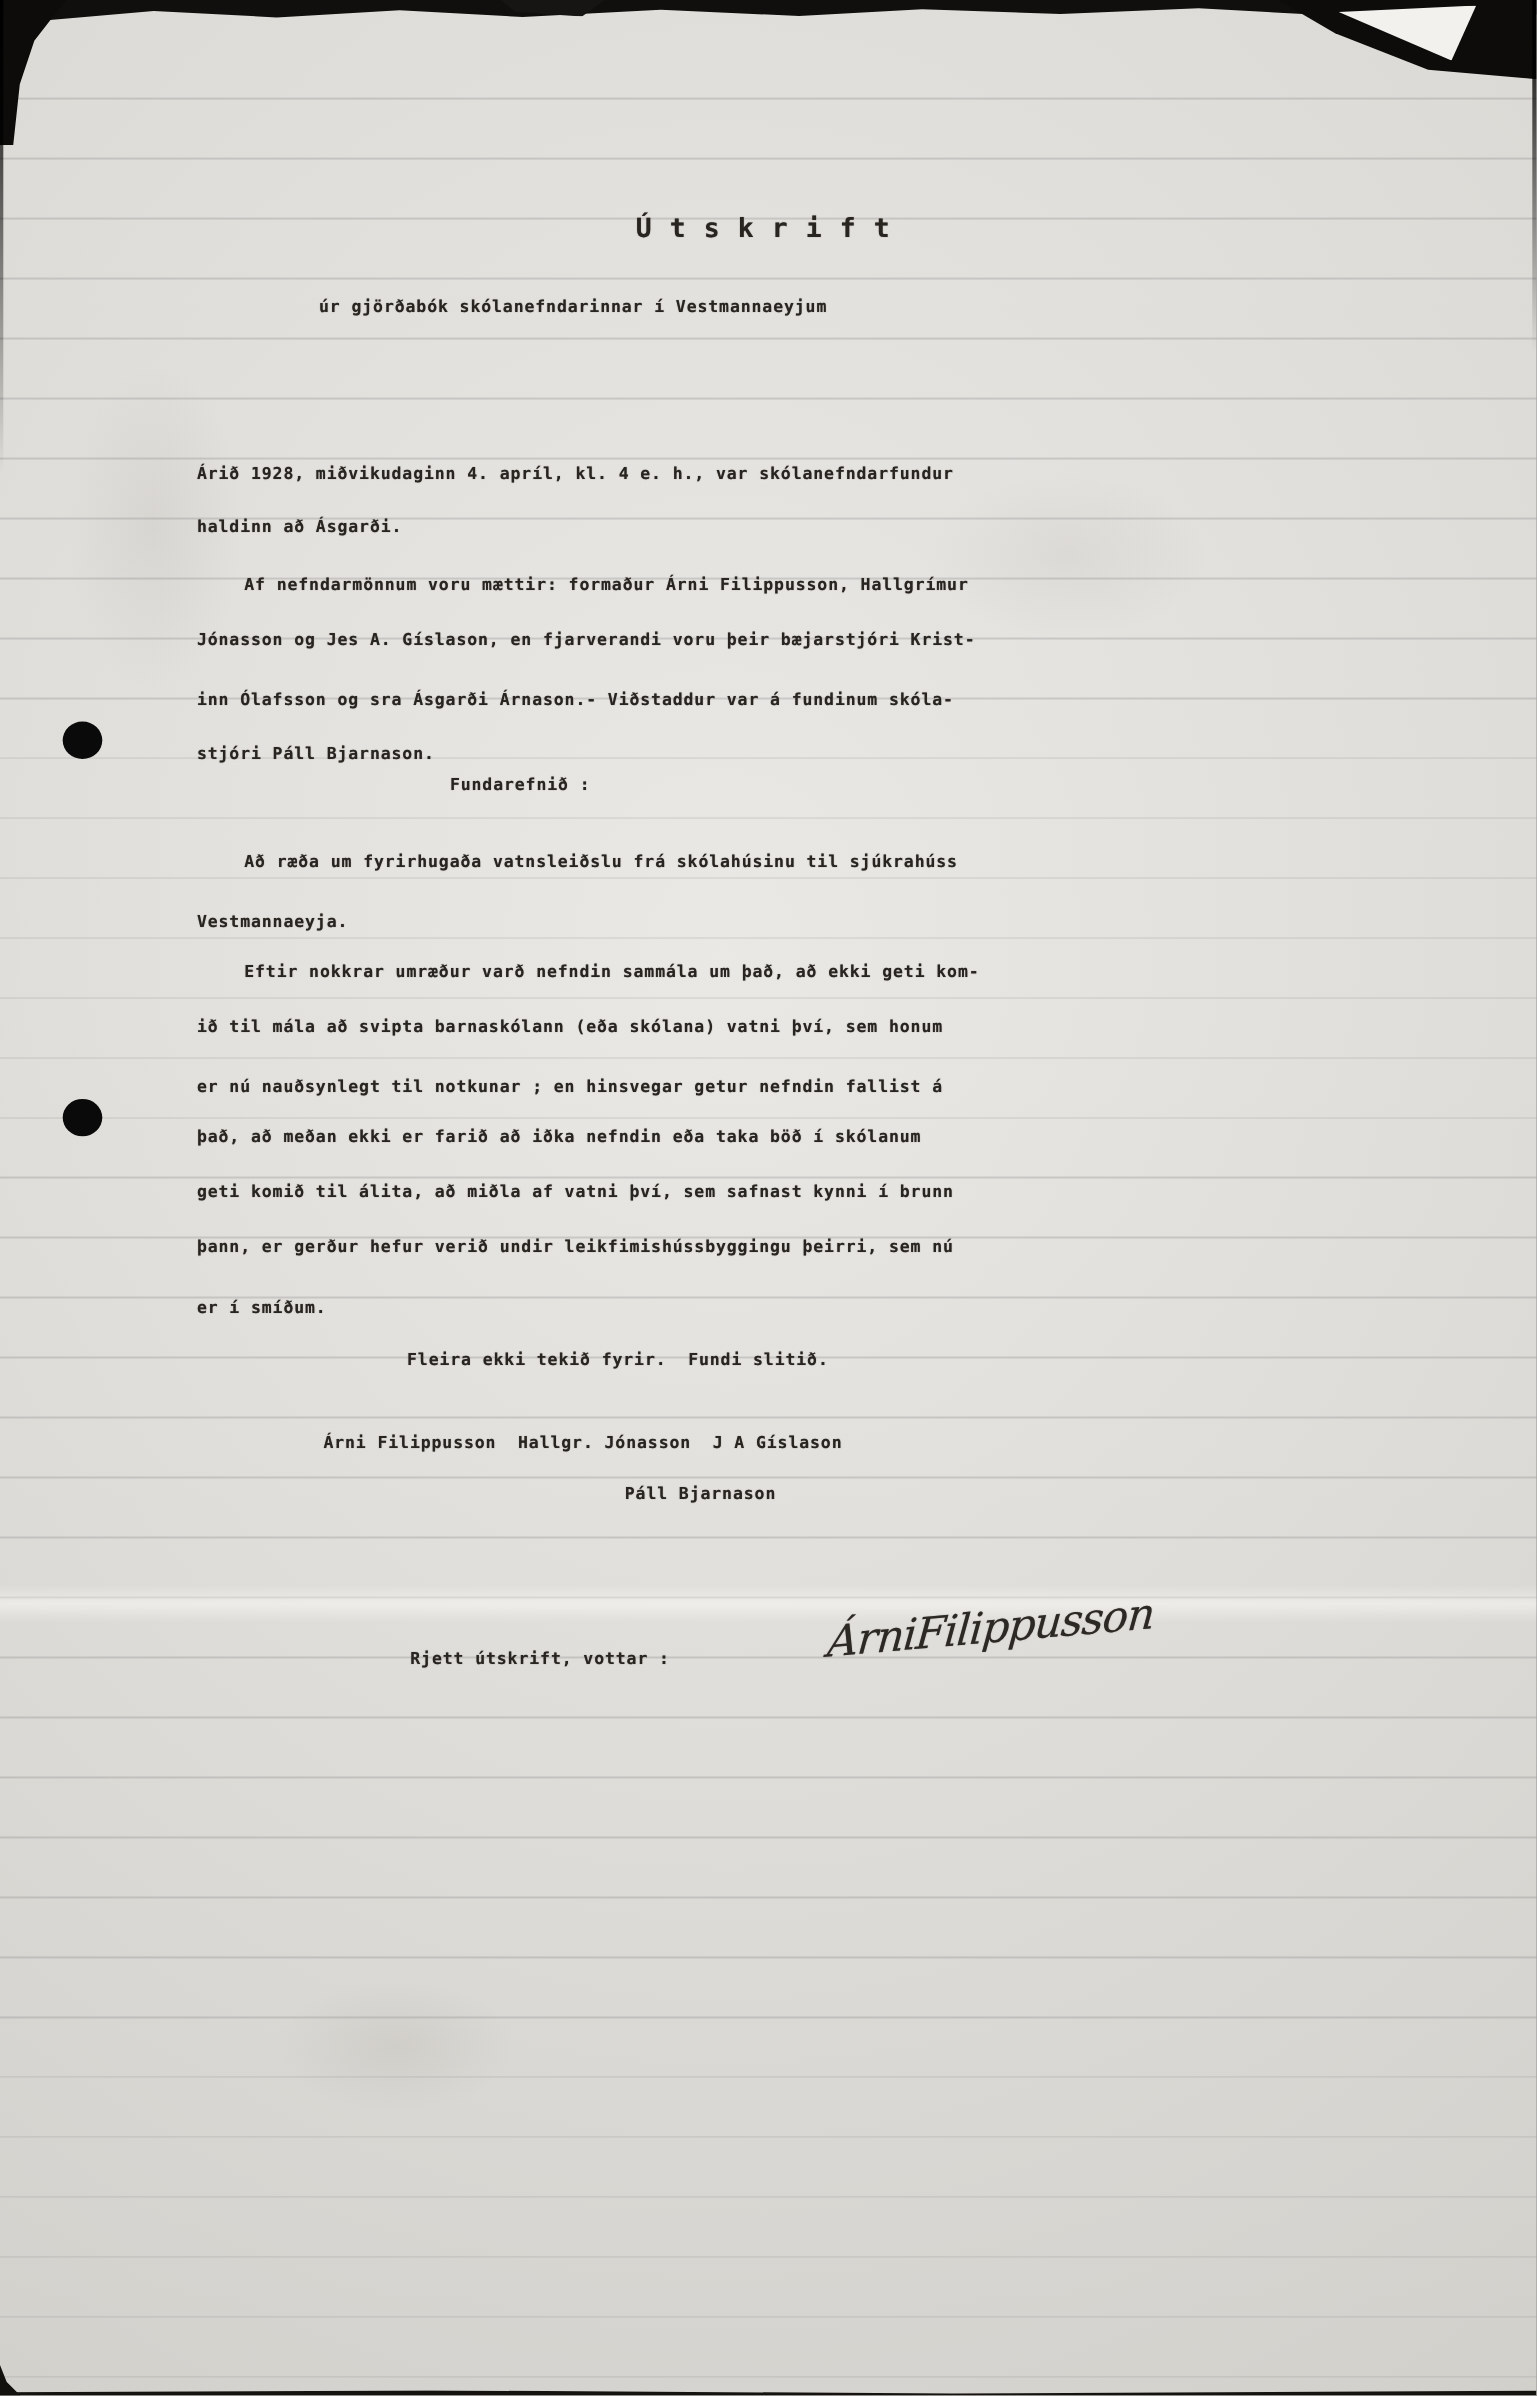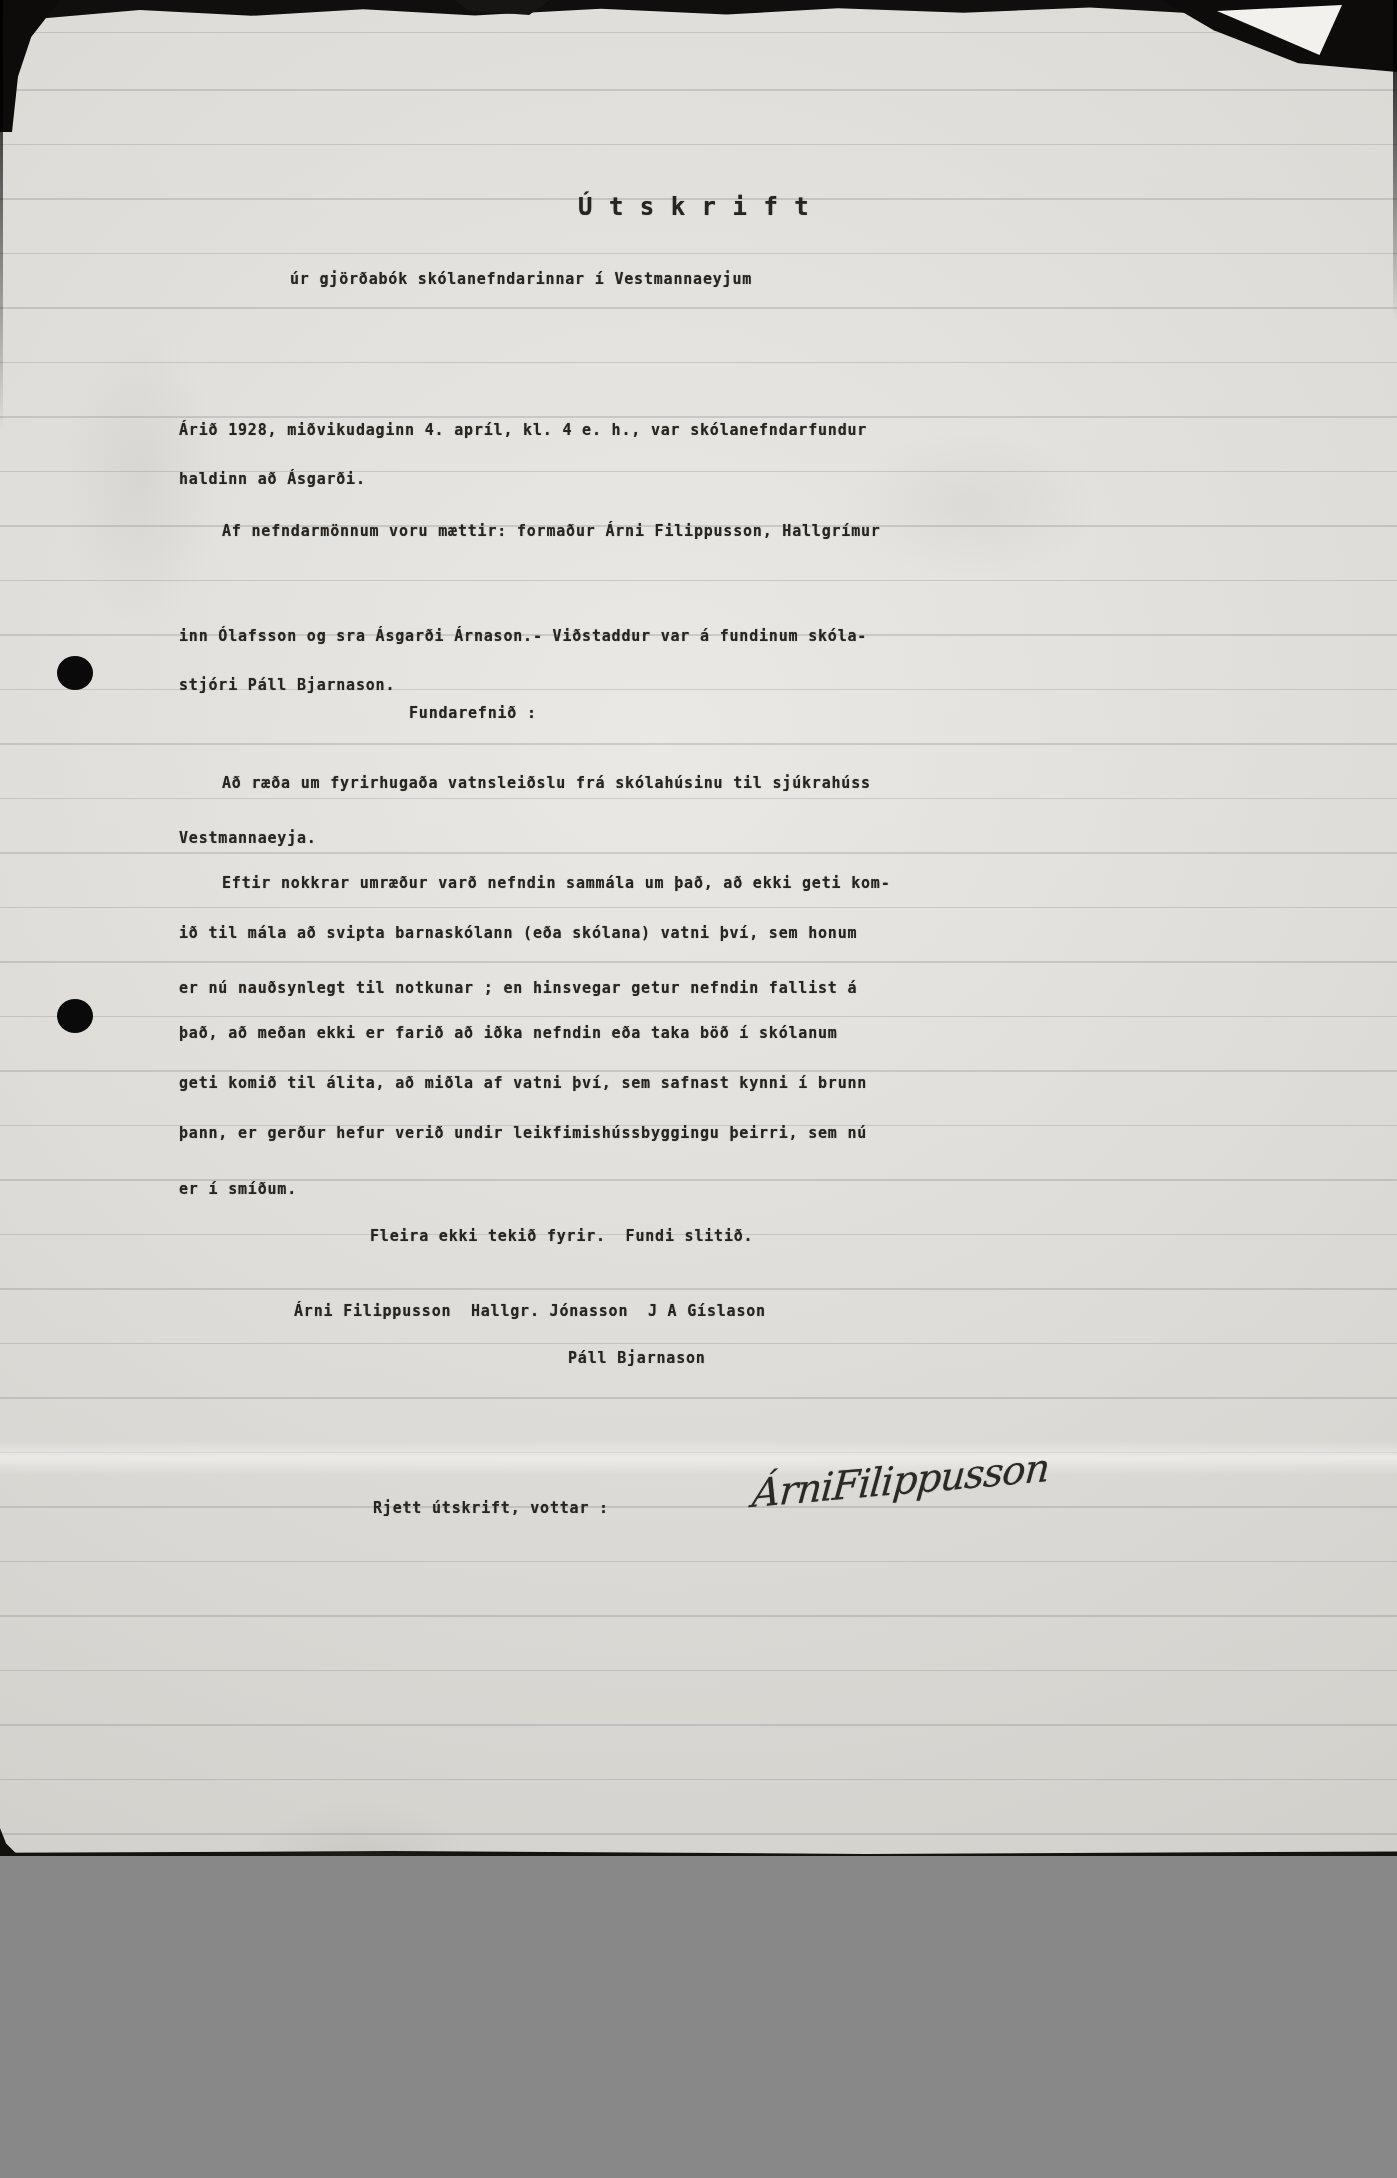--- a/index.html
+++ b/index.html
@@ -1,18 +1,18 @@
 <!DOCTYPE html>
 <html><head>
 <meta charset="utf-8">
 <style>
   html,body{margin:0;padding:0;background:#888;}
   .scan{
     position:relative;
-    width:1397px;height:1856px;
+    width:1397px;height:2178px;
     overflow:hidden;
     font-family:"DejaVu Sans Mono", monospace;
     background-image:
       repeating-linear-gradient(to bottom,
         rgba(120,119,123,0) 0px, rgba(120,119,123,0) 53px,
         rgba(120,119,123,0.26) 53px, rgba(120,119,123,0.26) 54.5px),
       radial-gradient(ellipse 130% 95% at 47% 40%,
         rgba(255,255,255,0.32), rgba(140,137,130,0.20) 96%),
       linear-gradient(#e2e0db, #dcdad5);
     background-position:0 36px, 0 0, 0 0;
@@ -90,20 +90,21 @@
   <div class="stain s1"></div>
   <div class="stain s2"></div>
   <div class="stain s3"></div>
 
   <div class="tl title" style="left:578px;top:193px;">Ú t s k r i f t</div>
   <div class="tl" style="left:290px;top:270px;">úr gjörðabók skólanefndarinnar í Vestmannaeyjum</div>
 
   <div class="tl" style="left:179px;top:421px;">Árið 1928, miðvikudaginn 4. apríl, kl. 4 e. h., var skólanefndarfundur</div>
   <div class="tl" style="left:179px;top:470px;">haldinn að Ásgarði.</div>
   <div class="tl" style="left:222px;top:522px;">Af nefndarmönnum voru mættir: formaður Árni Filippusson, Hallgrímur</div>
+  <div class="tl" style="left:179px;top:572px;">Jónasson og Jes A. Gíslason, en fjarverandi voru þeir bæjarstjóri Krist-</div>
   <div class="tl" style="left:179px;top:627px;">inn Ólafsson og sra Ásgarði Árnason.- Viðstaddur var á fundinum skóla-</div>
   <div class="tl" style="left:179px;top:676px;">stjóri Páll Bjarnason.</div>
   <div class="tl" style="left:377px;top:704px;margin-left:32px;">Fundarefnið :</div>
   <div class="tl" style="left:222px;top:774px;">Að ræða um fyrirhugaða vatnsleiðslu frá skólahúsinu til sjúkrahúss</div>
   <div class="tl" style="left:179px;top:829px;">Vestmannaeyja.</div>
   <div class="tl" style="left:222px;top:874px;">Eftir nokkrar umræður varð nefndin sammála um það, að ekki geti kom-</div>
   <div class="tl" style="left:179px;top:924px;">ið til mála að svipta barnaskólann (eða skólana) vatni því, sem honum</div>
   <div class="tl" style="left:179px;top:979px;">er nú nauðsynlegt til notkunar ; en hinsvegar getur nefndin fallist á</div>
   <div class="tl" style="left:179px;top:1024px;">það, að meðan ekki er farið að iðka nefndin eða taka böð í skólanum</div>
   <div class="tl" style="left:179px;top:1074px;">geti komið til álita, að miðla af vatni því, sem safnast kynni í brunn</div>

